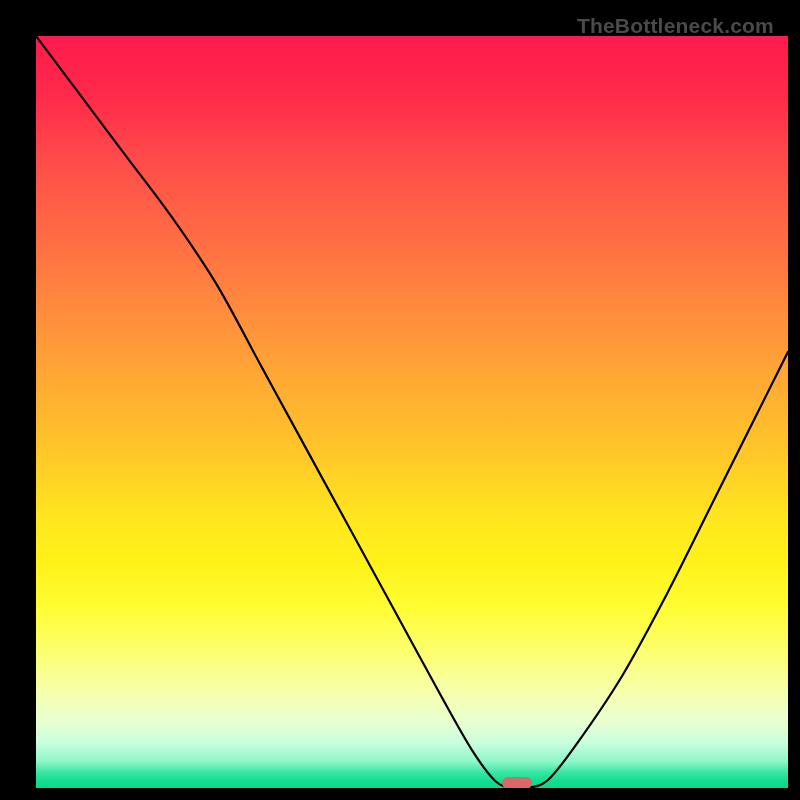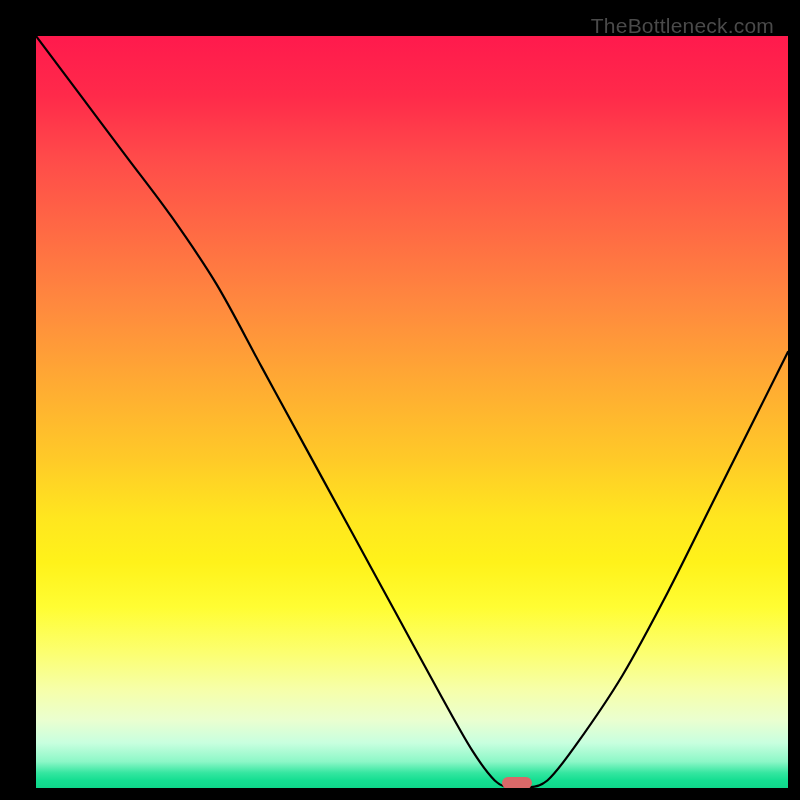--- a/index.html
+++ b/index.html
@@ -61,21 +61,21 @@
     height: 12px;
     border-radius: 6px;
     transform: translate(-50%, -50%);
   }
   .attribution {
     position: absolute;
     top: 2px;
     right: 14px;
     color: #4a4a4a;
     font-size: 21px;
-    font-weight: 400;
+    font-weight: 700;
     letter-spacing: 0.2px;
     user-select: none;
   }
 </style>
 </head>
 <body>
 
 <div class="frame">
 
   <div class="attribution">TheBottleneck.com</div>

